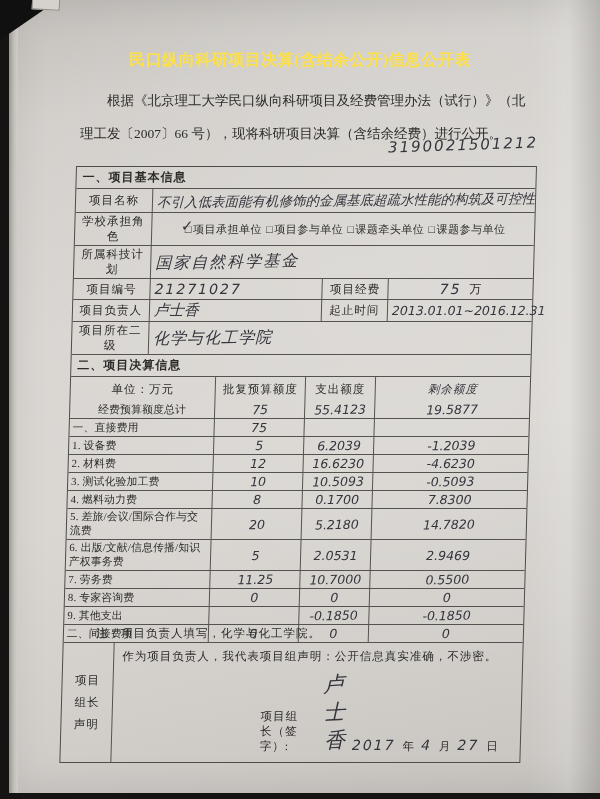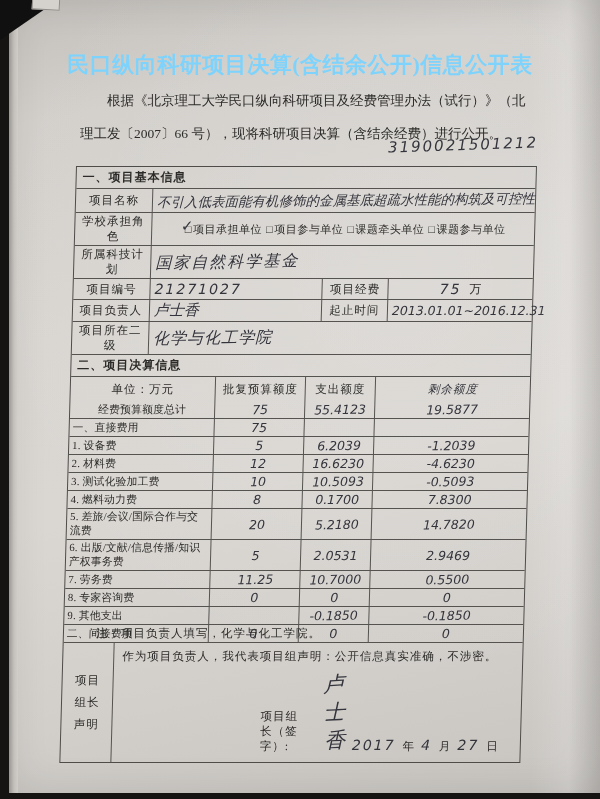--- a/index.html
+++ b/index.html
@@ -30,21 +30,21 @@
     border:1px solid #908d89;background:#d5d2ce;transform:rotate(3deg);
   }
   .right-fold{
     position:absolute;top:0;right:0;width:70px;height:793px;
     background:linear-gradient(90deg,rgba(0,0,0,0),rgba(255,255,255,.14) 55%,rgba(0,0,0,.08) 100%);
     pointer-events:none;
   }
   
   .doc-title{
     position:absolute;left:0;top:50px;width:100%;text-align:center;
-    font-size:22px;font-weight:bold;color:#7dd3fc;letter-spacing:.5px;
+    font-size:16px;font-weight:bold;color:#fde047;letter-spacing:.5px;
   }
   .intro{
     position:absolute;left:80px;top:84px;width:450px;
     font-size:13.5px;color:#2c2b29;line-height:33px;text-indent:2em;
   }
   .note-line{
     position:absolute;left:96px;top:626px;font-size:11.5px;color:#2c2b29;letter-spacing:1px;
   }
   
   .hw{

